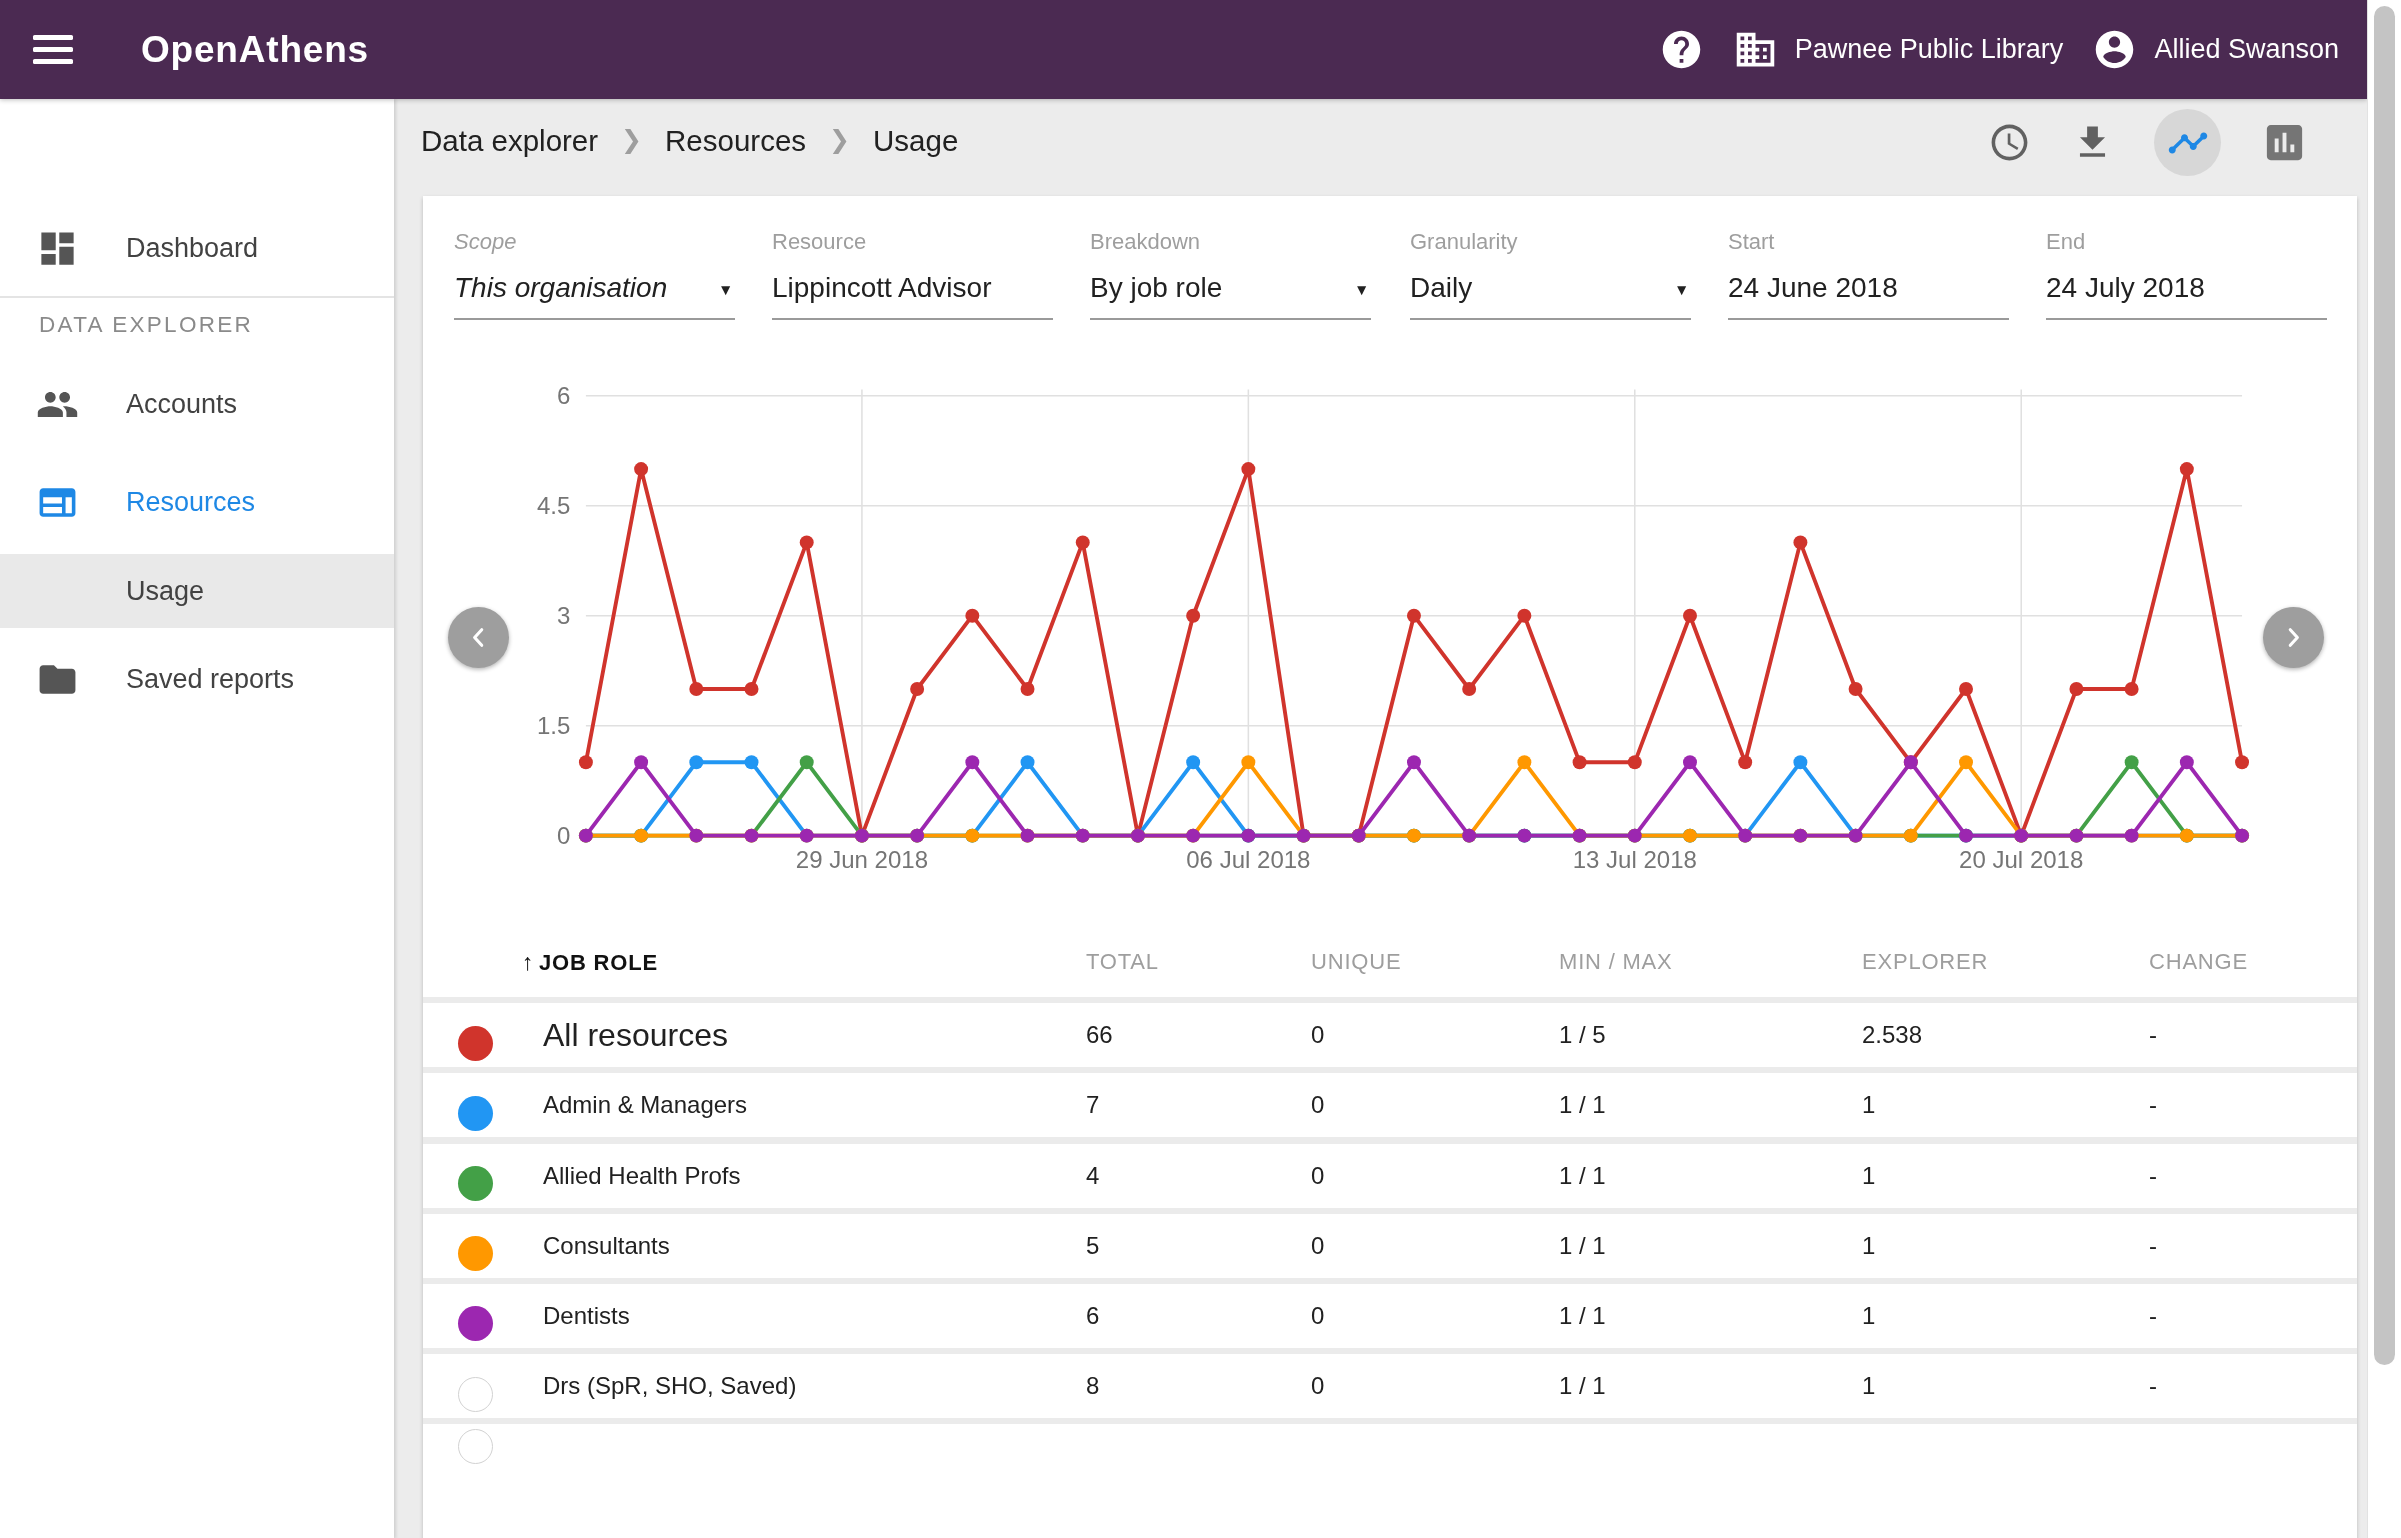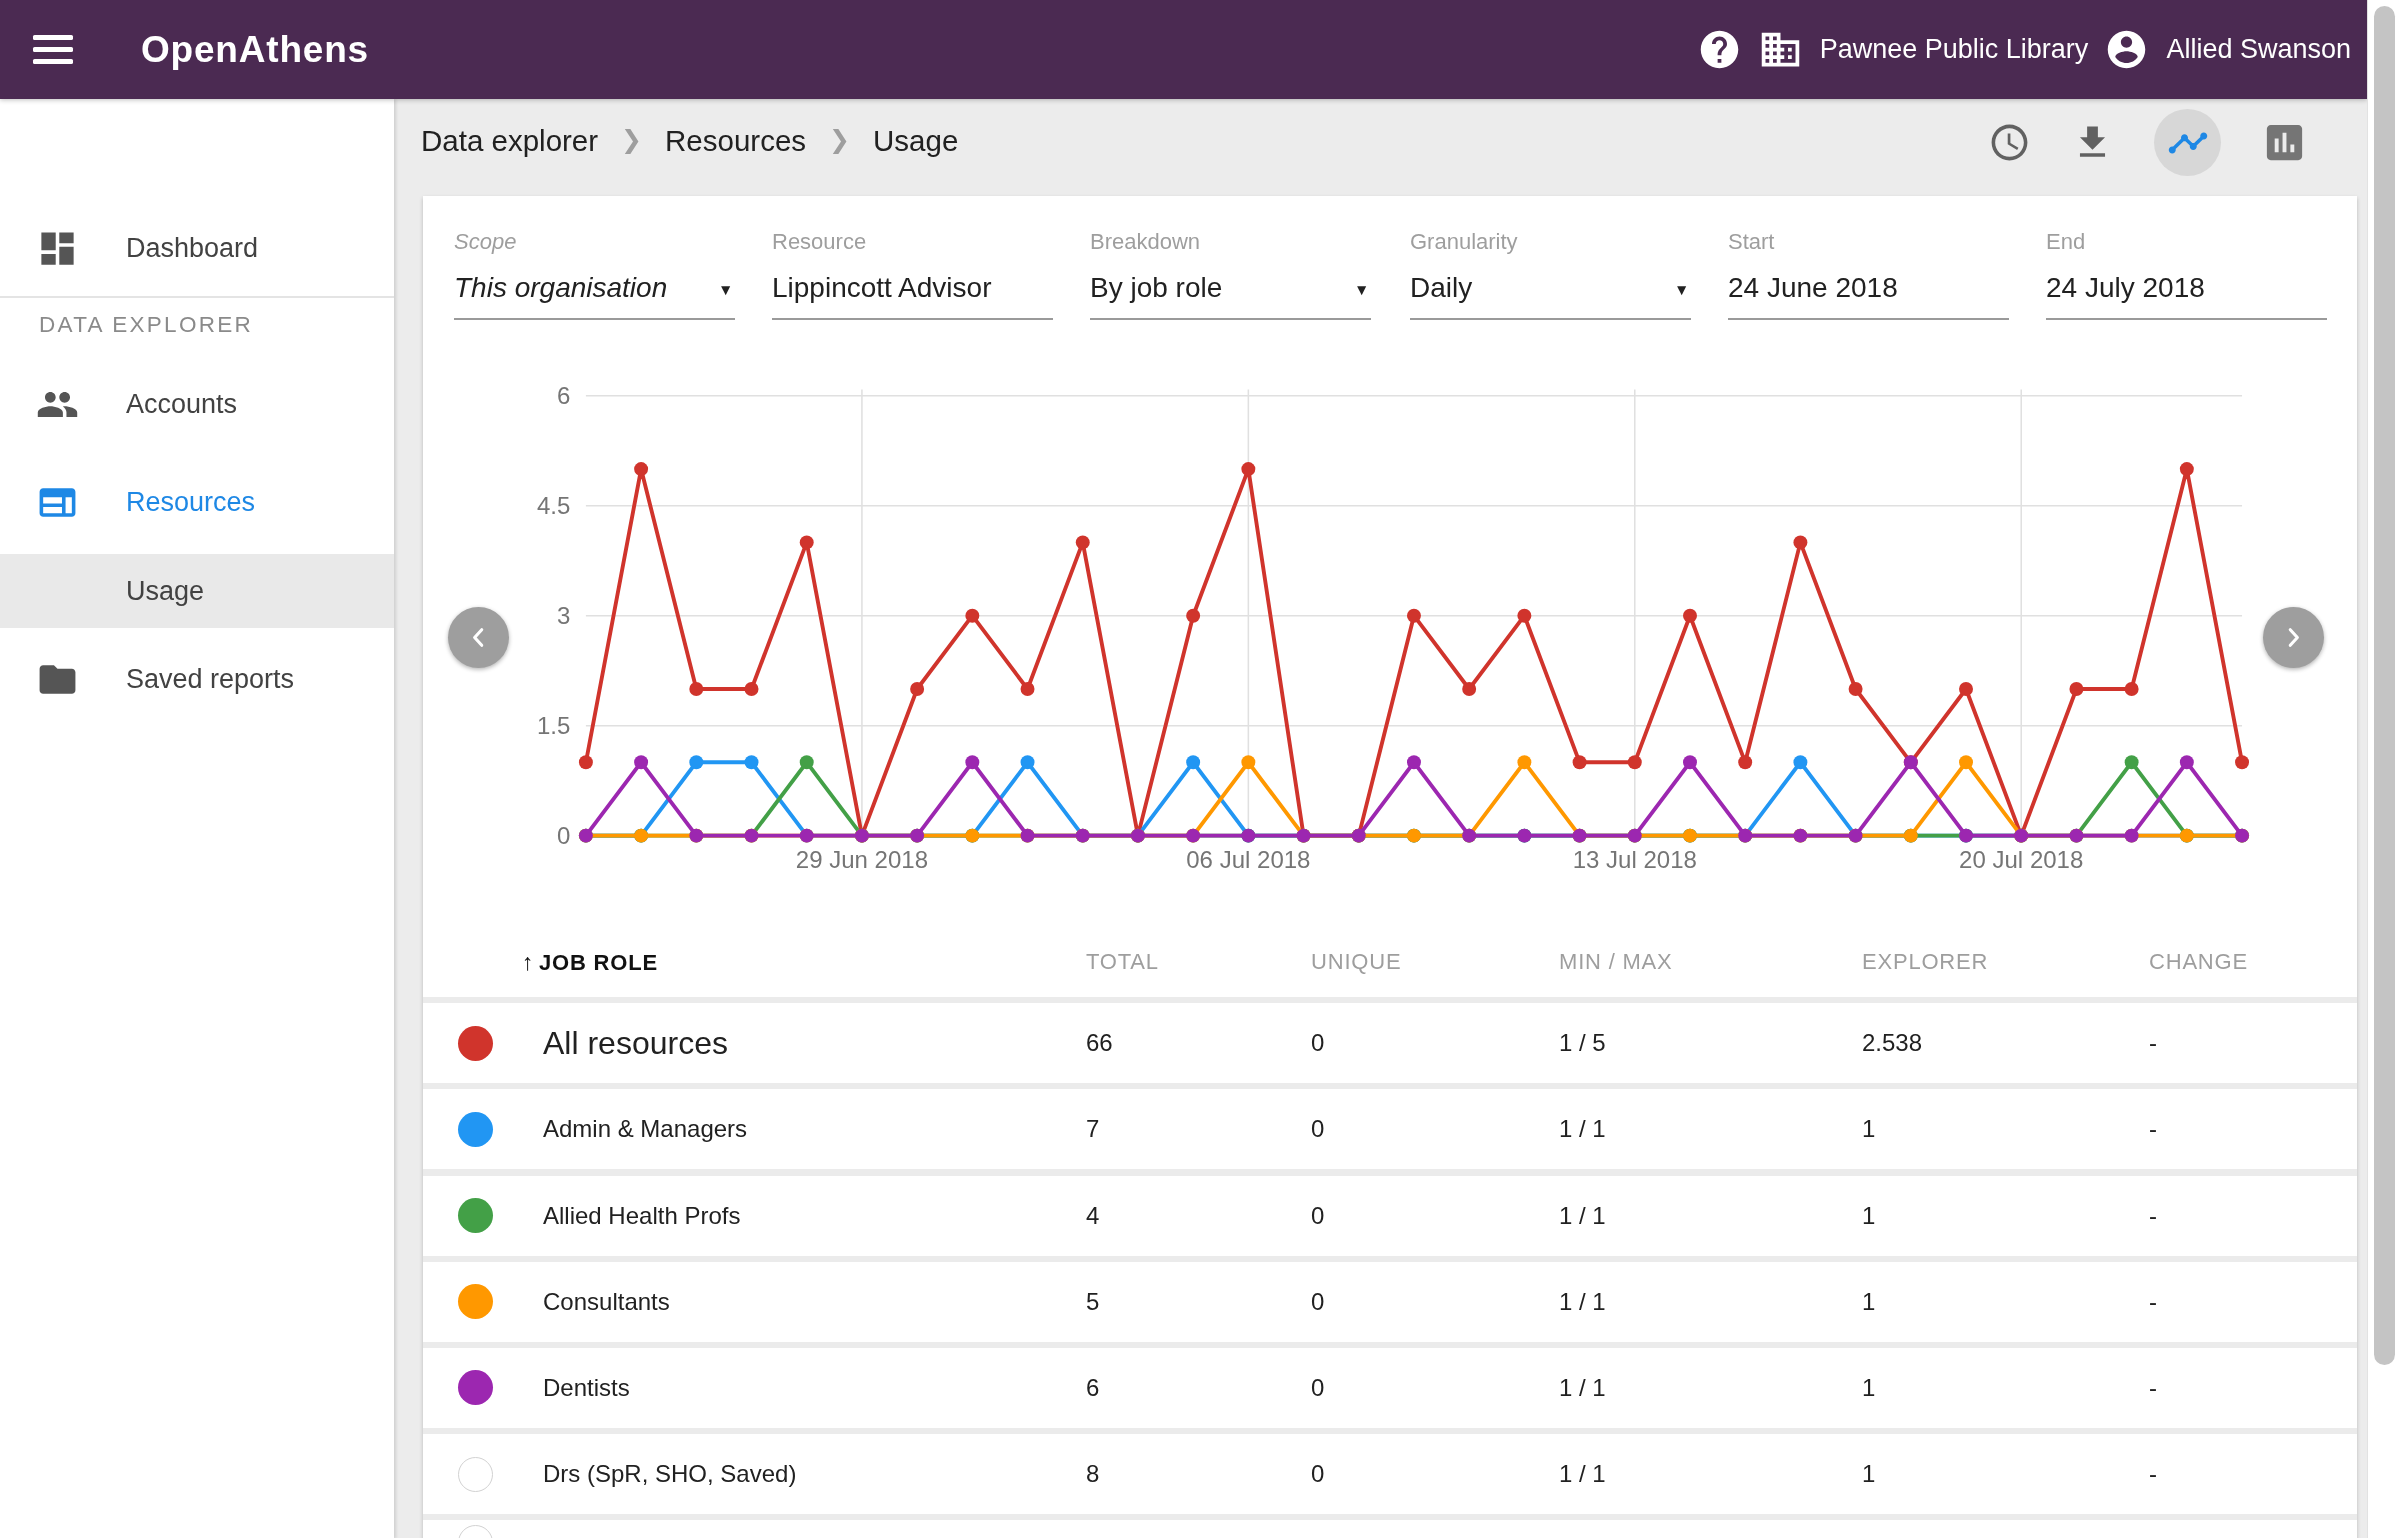--- a/index.html
+++ b/index.html
@@ -5,21 +5,21 @@
   * { margin:0; padding:0; box-sizing:border-box; }
   html,body { width:2401px; height:1539px; overflow:hidden; }
   body { font-family:"Liberation Sans", sans-serif; background:#ececec; position:relative; }
 
   
   .header { position:absolute; left:0; top:0; width:2367px; height:99px; background:#4b2a52;
             display:flex; align-items:center; z-index:30; box-shadow:0 2.3px 4.7px rgba(0,0,0,.25); }
   .hamburger { margin-left:33px; width:40px; cursor:pointer; }
   .hamburger span { display:block; width:40px; height:4.7px; background:#fff; border-radius:1.6px; margin:7px 0; }
   .logo { color:#fff; font-size:37px; font-weight:600; letter-spacing:0.8px; margin-left:68px; }
-  .header-right { margin-left:auto; display:flex; align-items:center; gap:16px; margin-right:16px; }
+  .header-right { margin-left:auto; display:flex; align-items:center; gap:29px; margin-right:28px; }
   .header-right .htext { color:#fff; font-size:27px; }
   .hicon { width:45px; height:45px; }
   .hgroup { display:flex; align-items:center; gap:17px; cursor:pointer; }
 
   
   .scroll-track { position:absolute; right:0; top:0; width:34px; height:1539px; background:#fff; z-index:40;
                   border-left:0.8px solid #e2e2e2; }
   .scroll-thumb { position:absolute; left:6.2px; top:6.2px; width:21px; height:1359px; background:#c4c4c4; border-radius:11px; }
 
   
@@ -64,21 +64,21 @@
 
   
   .table { position:absolute; left:0; top:731px; width:1934px; }
   .thead { position:relative; height:70px; background:#fff; }
   .th { position:absolute; top:22px; font-size:22px; color:#9e9e9e; letter-spacing:0.8px; }
   .th.main { color:#111; font-weight:bold; }
   .sort-arrow { font-size:23px; color:#111; margin-right:4.7px; font-weight:normal; }
   .col-role{left:99px;} .col-total{left:663px;} .col-unique{left:888px;}
   .col-minmax{left:1136px;} .col-average{left:1439px;} .col-change{left:1726px;}
   .tbody { background:#ebebeb; padding-top:6.2px; }
-  .trow { position:relative; height:80px; margin-bottom:6.2px; background:#fff; cursor:pointer; }
+  .trow { position:relative; height:64px; margin-bottom:6.2px; background:#fff; cursor:pointer; }
   .trow .dot { position:absolute; left:35px; top:22.5px; width:35px; height:35px; border-radius:50%; }
   .trow .dot.outlined { border:1.6px solid #d2d2d2; }
   .trow .rlabel { position:absolute; left:120px; top:50%; transform:translateY(-50%); font-size:24px; color:#212121; }
   .trow.emph .rlabel { font-size:32px; }
   .trow .cell { position:absolute; top:50%; transform:translateY(-50%); font-size:24px; color:#212121; }
   .trow.partial { height:31px; margin-bottom:0; }
   .trow.partial .dot { top:4.7px; }
 
   svg { display:block; }
   text { font-family:"Liberation Sans", sans-serif; }

